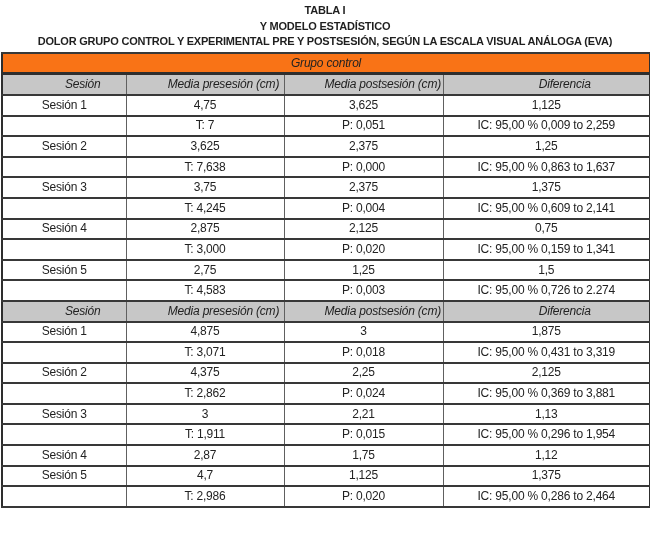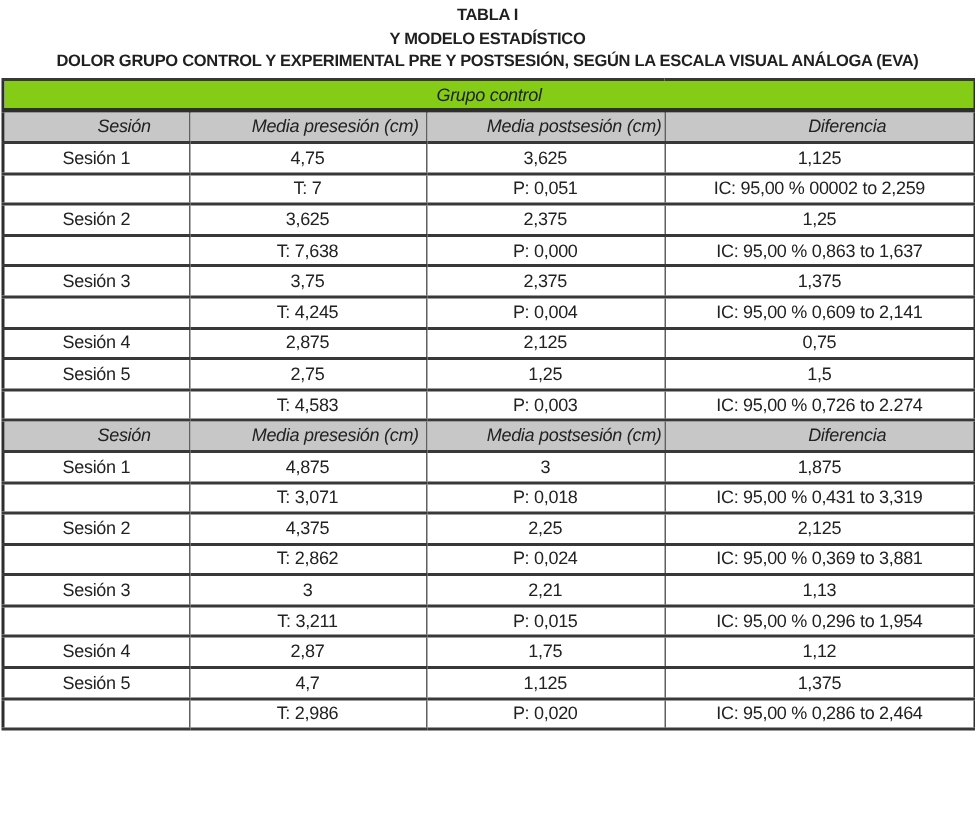--- a/index.html
+++ b/index.html
@@ -43,21 +43,21 @@
     vertical-align: middle;
     border-top: 2px solid #383838;
     border-bottom: 2px solid #383838;
     border-left: 1px solid #606060;
     border-right: 1px solid #606060;
     letter-spacing: -0.2px;
     overflow: hidden;
     white-space: nowrap;
   }
   td.ghead {
-    background: #84cc16;
+    background: #f97316;
     font-style: italic;
     border-bottom: 3px solid #2e2e2e;
   }
   td.chead {
     background: #c7c7c7;
     font-style: italic;
     padding-left: 40px;
   }
 </style>
 </head>
@@ -90,21 +90,21 @@
         <tr>
           <td>Sesión 1</td>
           <td>4,75</td>
           <td>3,625</td>
           <td>1,125</td>
         </tr>
         <tr>
           <td></td>
           <td>T: 7</td>
           <td>P: 0,051</td>
-          <td>IC: 95,00 % 00002 to 2,259</td>
+          <td>IC: 95,00 % 0,009 to 2,259</td>
         </tr>
         <tr>
           <td>Sesión 2</td>
           <td>3,625</td>
           <td>2,375</td>
           <td>1,25</td>
         </tr>
         <tr>
           <td></td>
           <td>T: 7,638</td>
@@ -123,20 +123,26 @@
           <td>P: 0,004</td>
           <td>IC: 95,00 % 0,609 to 2,141</td>
         </tr>
         <tr>
           <td>Sesión 4</td>
           <td>2,875</td>
           <td>2,125</td>
           <td>0,75</td>
         </tr>
         <tr>
+          <td></td>
+          <td>T: 3,000</td>
+          <td>P: 0,020</td>
+          <td>IC: 95,00 % 0,159 to 1,341</td>
+        </tr>
+        <tr>
           <td>Sesión 5</td>
           <td>2,75</td>
           <td>1,25</td>
           <td>1,5</td>
         </tr>
         <tr>
           <td></td>
           <td>T: 4,583</td>
           <td>P: 0,003</td>
           <td>IC: 95,00 % 0,726 to 2.274</td>
@@ -172,21 +178,21 @@
           <td>IC: 95,00 % 0,369 to 3,881</td>
         </tr>
         <tr>
           <td>Sesión 3</td>
           <td>3</td>
           <td>2,21</td>
           <td>1,13</td>
         </tr>
         <tr>
           <td></td>
-          <td>T: 3,211</td>
+          <td>T: 1,911</td>
           <td>P: 0,015</td>
           <td>IC: 95,00 % 0,296 to 1,954</td>
         </tr>
         <tr>
           <td>Sesión 4</td>
           <td>2,87</td>
           <td>1,75</td>
           <td>1,12</td>
         </tr>
         <tr>

